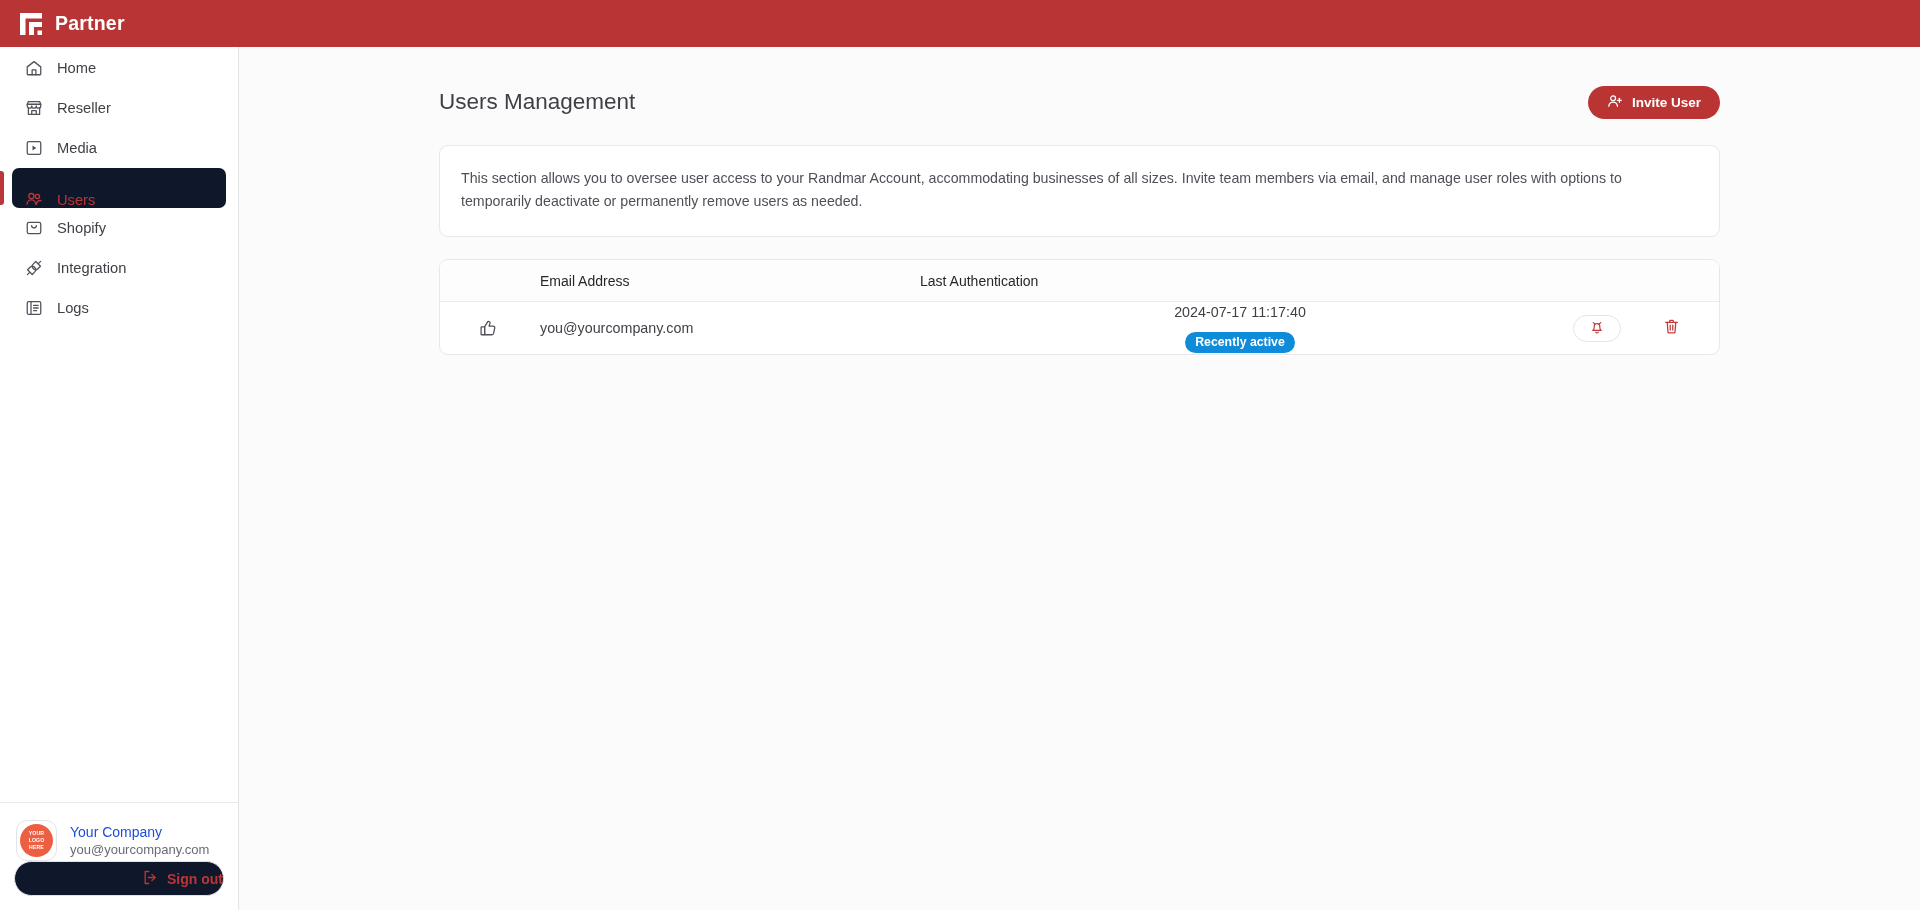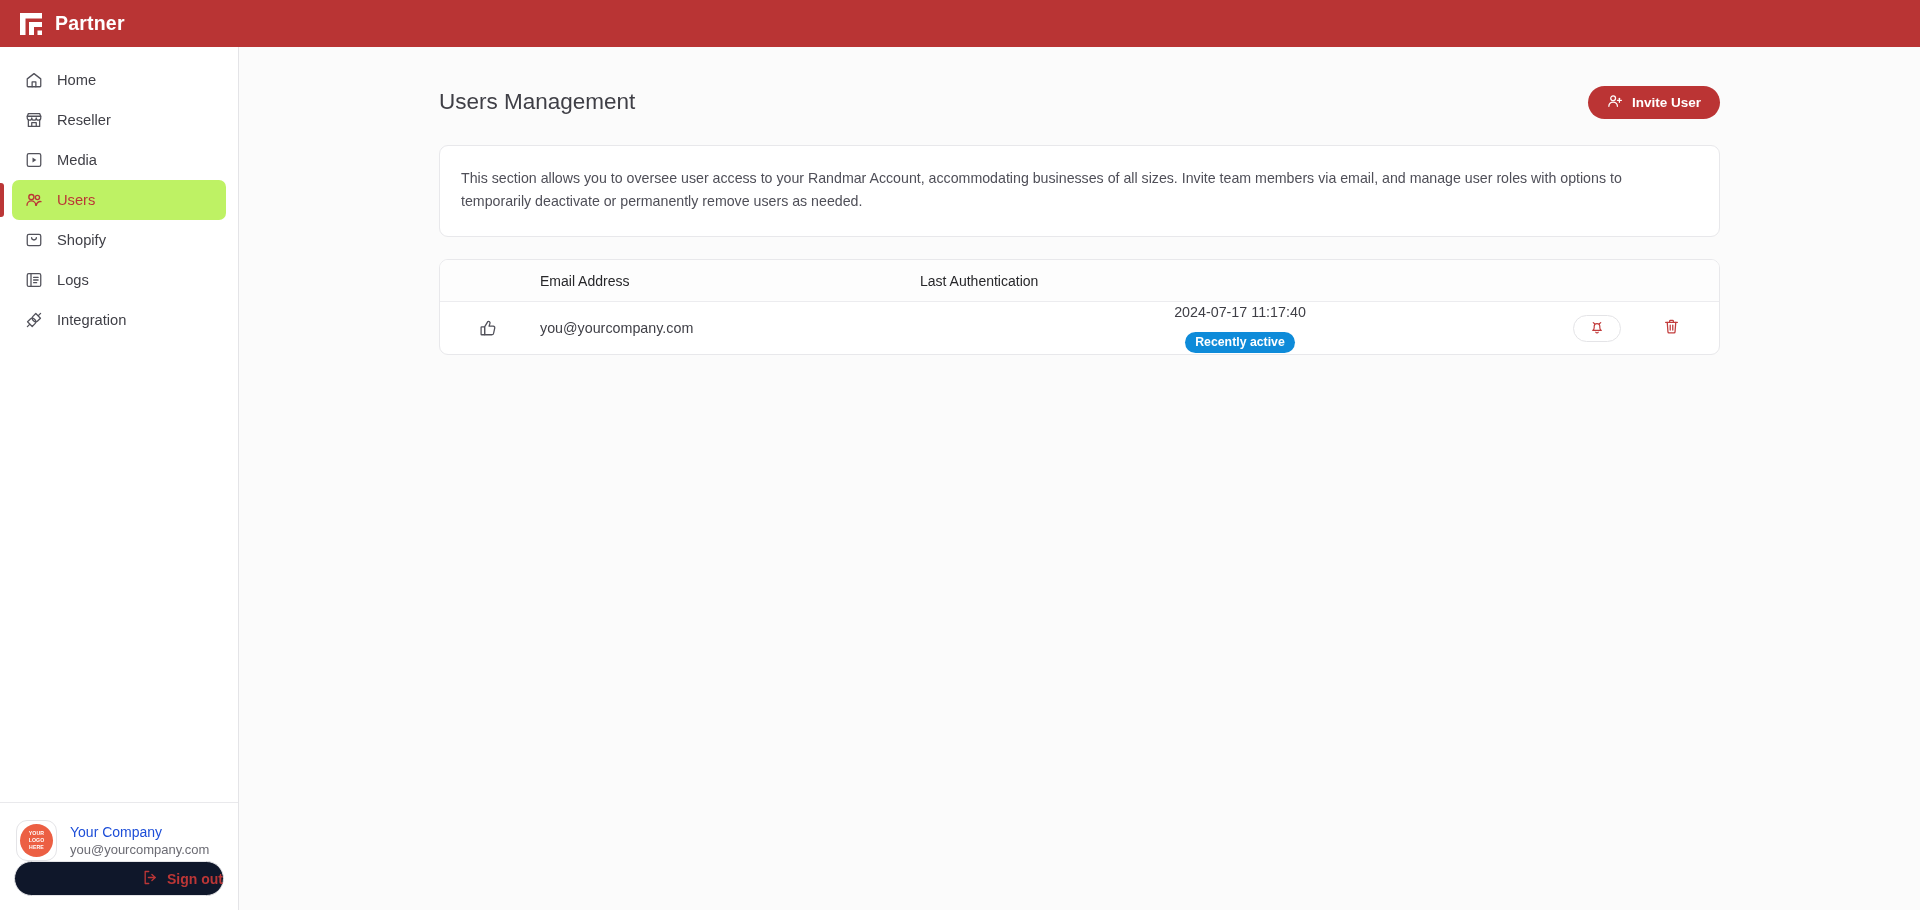--- a/index.html
+++ b/index.html
@@ -34,39 +34,40 @@
   
   .sidebar {
     position: absolute;
     top: 47px; left: 0;
     width: 239px; height: 863px;
     background: #ffffff;
     border-right: 1px solid #e4e4e7;
     display: flex;
     flex-direction: column;
   }
-  .nav { padding-top: 13px; flex: 0 0 auto; }
+  .nav { padding-top: 1px; flex: 0 0 auto; }
   .nav-item {
     position: relative;
     display: flex;
     align-items: center;
     gap: 14px;
     height: 40px;
     margin: 0 12px 0 12px;
     padding-left: 13px;
     border-radius: 7px;
     color: #3f3f46;
     font-size: 14.7px;
     cursor: pointer;
   }
   .nav-item + .nav-item { margin-top: 0; }
   .nav-item .nav-icon { width: 18px; height: 18px; display: block; flex: 0 0 18px; color: #52525b; }
   .nav-item.active {
-    background: #bef264;
+    background: #0f172a;
     color: #bb3636;
+    align-items: flex-end;
   }
   .nav-item.active .nav-icon { color: #bb3636; }
   .nav-item.active::before {
     content: "";
     position: absolute;
     left: -12px; top: 3px;
     width: 4px; height: 34px;
     background: #bb3636;
     border-radius: 0 3px 3px 0;
   }
@@ -328,40 +329,40 @@
           <rect x="3" y="4.5" width="18" height="15" rx="2.2"></rect>
           <path d="M8.8 8.8 a3.2 3.2 0 0 0 6.4 0"></path>
         </svg>
       </span>
       <span>Shopify</span>
     </div>
 
     <div class="nav-item">
       <span>
         <svg class="nav-icon" viewBox="0 0 24 24" fill="none" stroke="currentColor" stroke-width="1.7" stroke-linecap="round" stroke-linejoin="round">
+          <path d="M6.2 17.8 l-3 3"></path>
+          <path d="M20.8 3.2 l-3 3"></path>
+          <path d="M14.4 3.4 l6.2 6.2 -3.8 3.8 a3.6 3.6 0 0 1 -5.1 0 l-1.1 -1.1 a3.6 3.6 0 0 1 0 -5.1 Z"></path>
+          <path d="M9.6 20.6 L3.4 14.4 l3.8 -3.8 a3.6 3.6 0 0 1 5.1 0 l1.1 1.1 a3.6 3.6 0 0 1 0 5.1 Z"></path>
+        </svg>
+      </span>
+      <span>Integration</span>
+    </div>
+
+    <div class="nav-item">
+      <span>
+        <svg class="nav-icon" viewBox="0 0 24 24" fill="none" stroke="currentColor" stroke-width="1.7" stroke-linecap="round" stroke-linejoin="round">
           <rect x="3" y="3.5" width="18" height="17" rx="2"></rect>
           <path d="M8 3.5 V20.5"></path>
           <path d="M11.5 8.5 h6"></path>
           <path d="M11.5 12 h6"></path>
           <path d="M11.5 15.5 h4"></path>
         </svg>
       </span>
       <span>Logs</span>
-    </div>
-
-    <div class="nav-item">
-      <span>
-        <svg class="nav-icon" viewBox="0 0 24 24" fill="none" stroke="currentColor" stroke-width="1.7" stroke-linecap="round" stroke-linejoin="round">
-          <path d="M6.2 17.8 l-3 3"></path>
-          <path d="M20.8 3.2 l-3 3"></path>
-          <path d="M14.4 3.4 l6.2 6.2 -3.8 3.8 a3.6 3.6 0 0 1 -5.1 0 l-1.1 -1.1 a3.6 3.6 0 0 1 0 -5.1 Z"></path>
-          <path d="M9.6 20.6 L3.4 14.4 l3.8 -3.8 a3.6 3.6 0 0 1 5.1 0 l1.1 1.1 a3.6 3.6 0 0 1 0 5.1 Z"></path>
-        </svg>
-      </span>
-      <span>Integration</span>
     </div>
 
   </nav>
 
   <div class="sidebar-bottom">
     <div class="account">
       <div class="avatar">
         <div class="avatar-circle">
           <span>YOUR</span>
           <span>LOGO</span>

